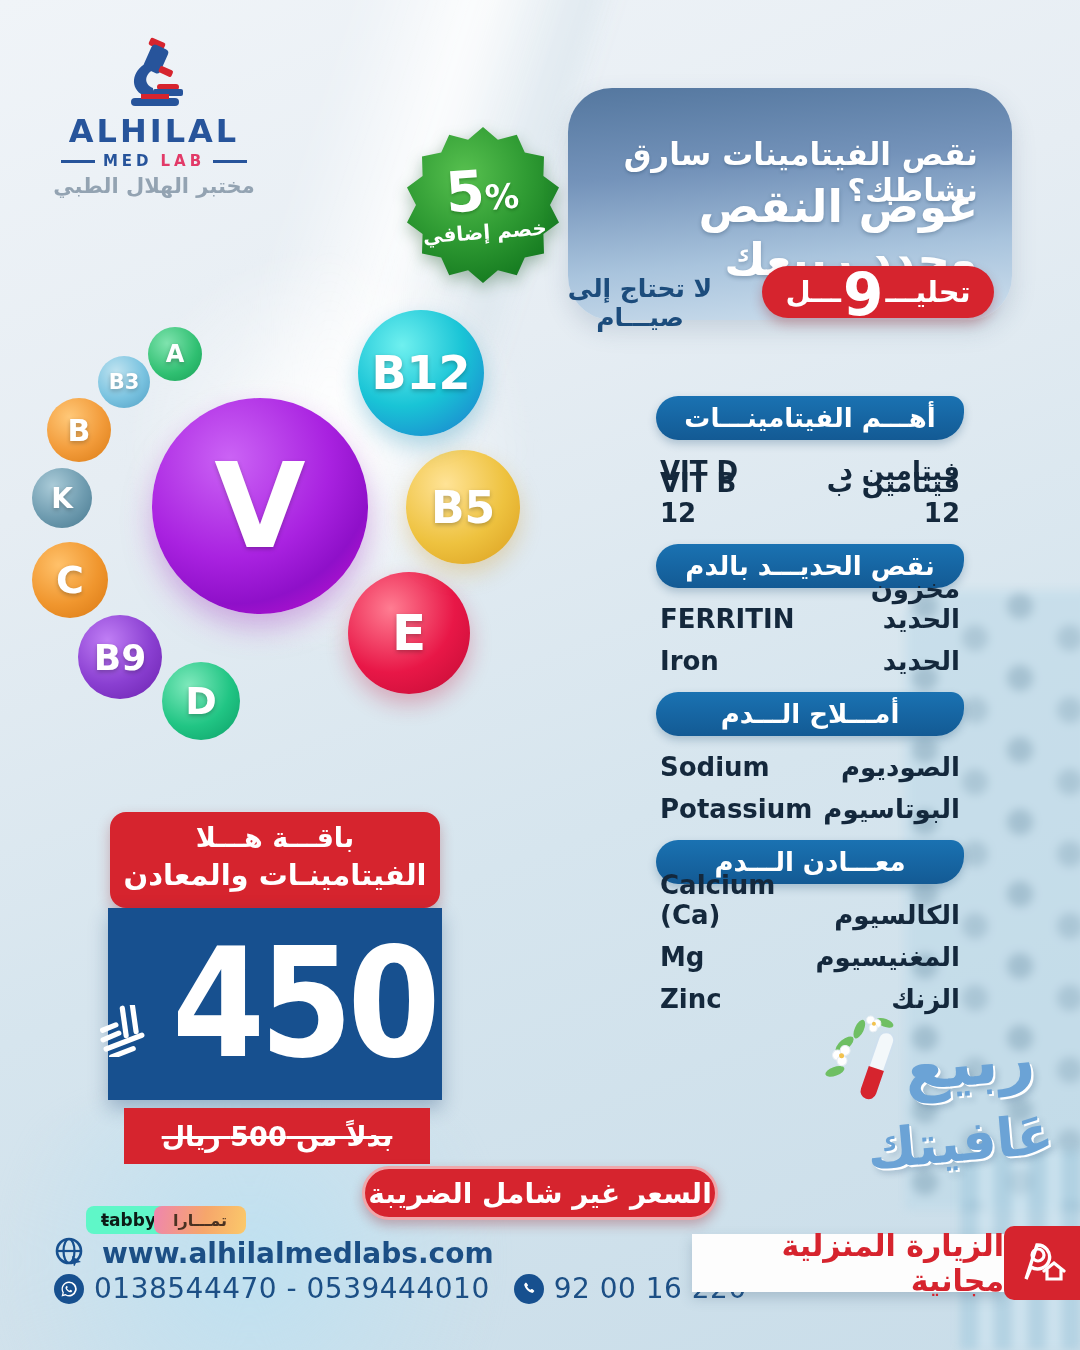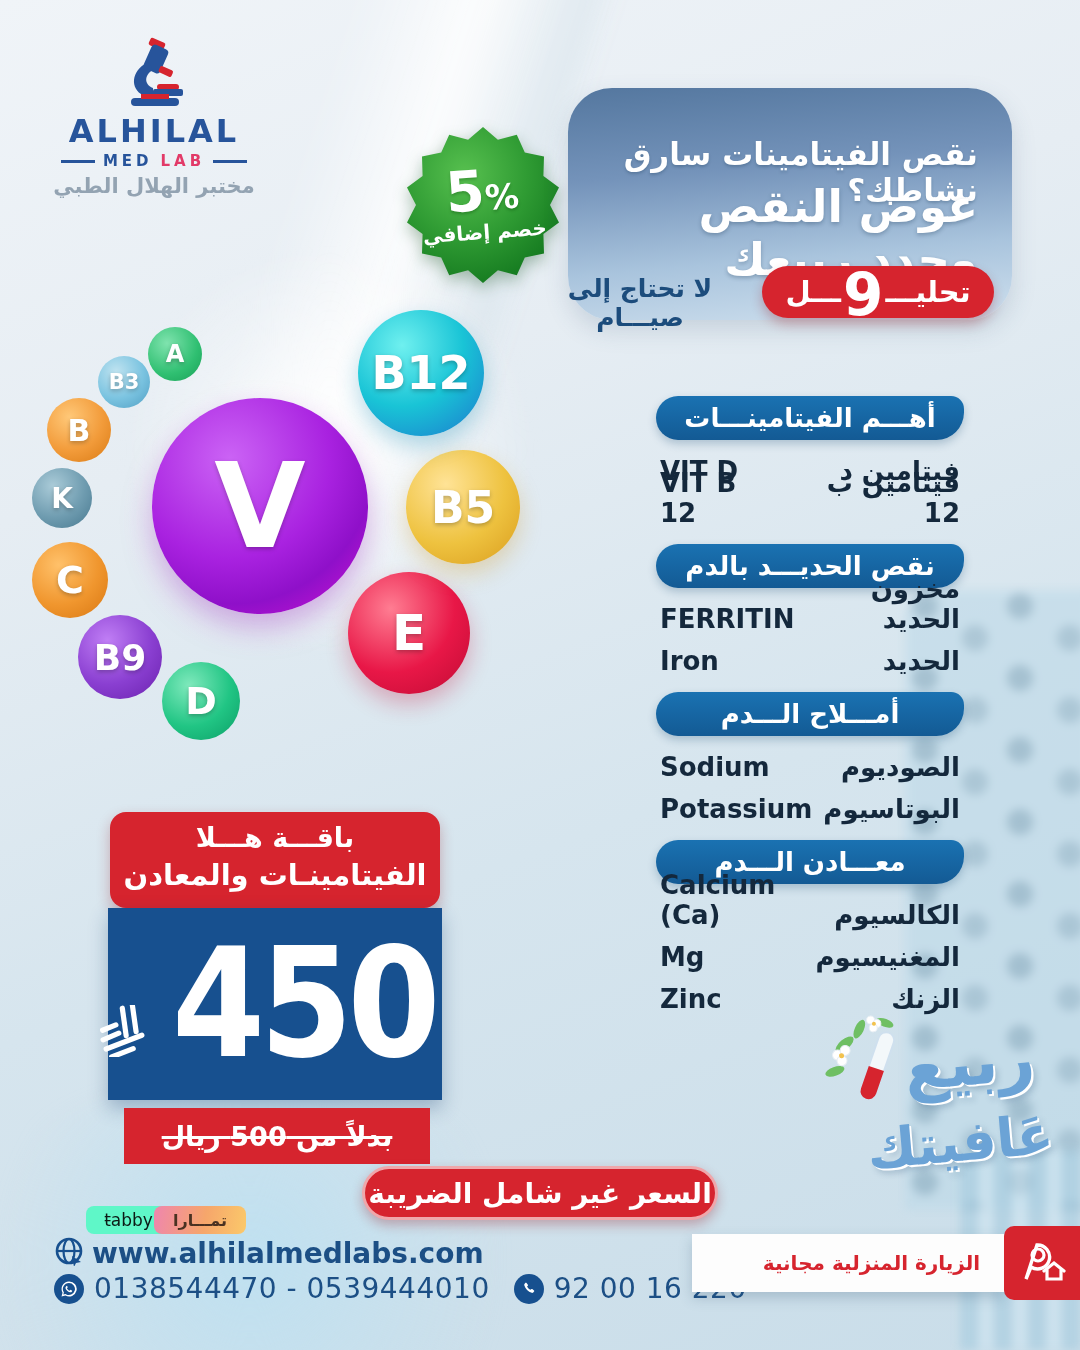--- a/index.html
+++ b/index.html
@@ -117,34 +117,34 @@
     display:flex; align-items:center; justify-content:center;margin-left:16px; }
   .strike-bar span{ color:#fff; font-size:27px; font-weight:bold; direction:rtl;
     text-decoration:line-through; text-decoration-thickness:3px; }
   .tax-pill{ position:absolute; left:362px; top:1166px; width:356px; height:54px; border-radius:28px;
     background:#d6242e; border:3px solid rgba(255,255,255,.6); display:flex; align-items:center; justify-content:center;
     color:#fff; font-size:28px; font-weight:bold; direction:rtl; box-shadow:0 5px 12px rgba(150,20,30,.3); }
 
   
   .pay-tabby{ position:absolute; left:86px; top:1206px; width:85px; height:28px; border-radius:8px;
     background:#5ff7c8; display:flex; align-items:center; justify-content:center;
-    color:#0c1b16; font-size:17px; font-weight:normal; }
+    color:#0c1b16; font-size:17px; font-weight:bold; }
   .pay-tamara{ position:absolute; left:154px; top:1206px; width:92px; height:28px; border-radius:8px;
     background:linear-gradient(100deg,#ef86ae,#f6a66b 55%,#fbc96a); display:flex; align-items:center; justify-content:center;
     color:#4a3222; font-size:16px; font-weight:bold; direction:rtl; }
-  .site-row{ position:absolute; left:54px; top:1236px; display:flex; align-items:center; gap:8px; }
+  .site-row{ position:absolute; left:54px; top:1236px; display:flex; align-items:center; gap:18px; }
   .site-row .txt{ font-size:28px; font-weight:bold; color:#1c4f85; }
   .phone-row{ position:absolute; left:54px; top:1272px; display:flex; align-items:center; gap:10px; }
   .phone-row .txt{ font-size:28px; color:#1c4f85; font-weight:500; letter-spacing:.5px; }
   .icon-circle{ width:30px; height:30px; border-radius:50%; background:#17508f; display:flex; align-items:center; justify-content:center; }
 
   
   .visit-bar{ position:absolute; left:692px; top:1234px; width:312px; height:58px; background:#fdfdfd;
     display:flex; align-items:center; justify-content:center; box-shadow:0 6px 12px rgba(60,90,120,.25); }
-  .visit-bar span{ color:#d6242e; font-size:20px; font-weight:bold; direction:rtl;padding-left:47px; }
+  .visit-bar span{ color:#d6242e; font-size:30px; font-weight:bold; direction:rtl;padding-left:47px; }
   .visit-icon{ position:absolute; left:1004px; top:1226px; width:76px; height:74px; background:#d6242e;
     border-radius:10px 0 0 10px; display:flex; align-items:center; justify-content:center; }
 
   
   .spring{ position:absolute; left:830px; top:1020px; width:230px; height:210px; transform:rotate(-5deg); }
   .spring .l1{ position:absolute; right:20px; top:8px; font-size:64px; font-weight:bold; color:#6ba3d6; direction:rtl;
     text-shadow:2px 2px 0 #fff,4px 5px 6px rgba(40,80,120,.25); }
   .spring .l2{ position:absolute; right:8px; top:92px; font-size:54px; font-weight:bold; color:#6ba3d6; direction:rtl;
     text-shadow:2px 2px 0 #fff,4px 5px 6px rgba(40,80,120,.25); }
   .spring svg{ position:absolute; left:-6px; top:-14px; }

